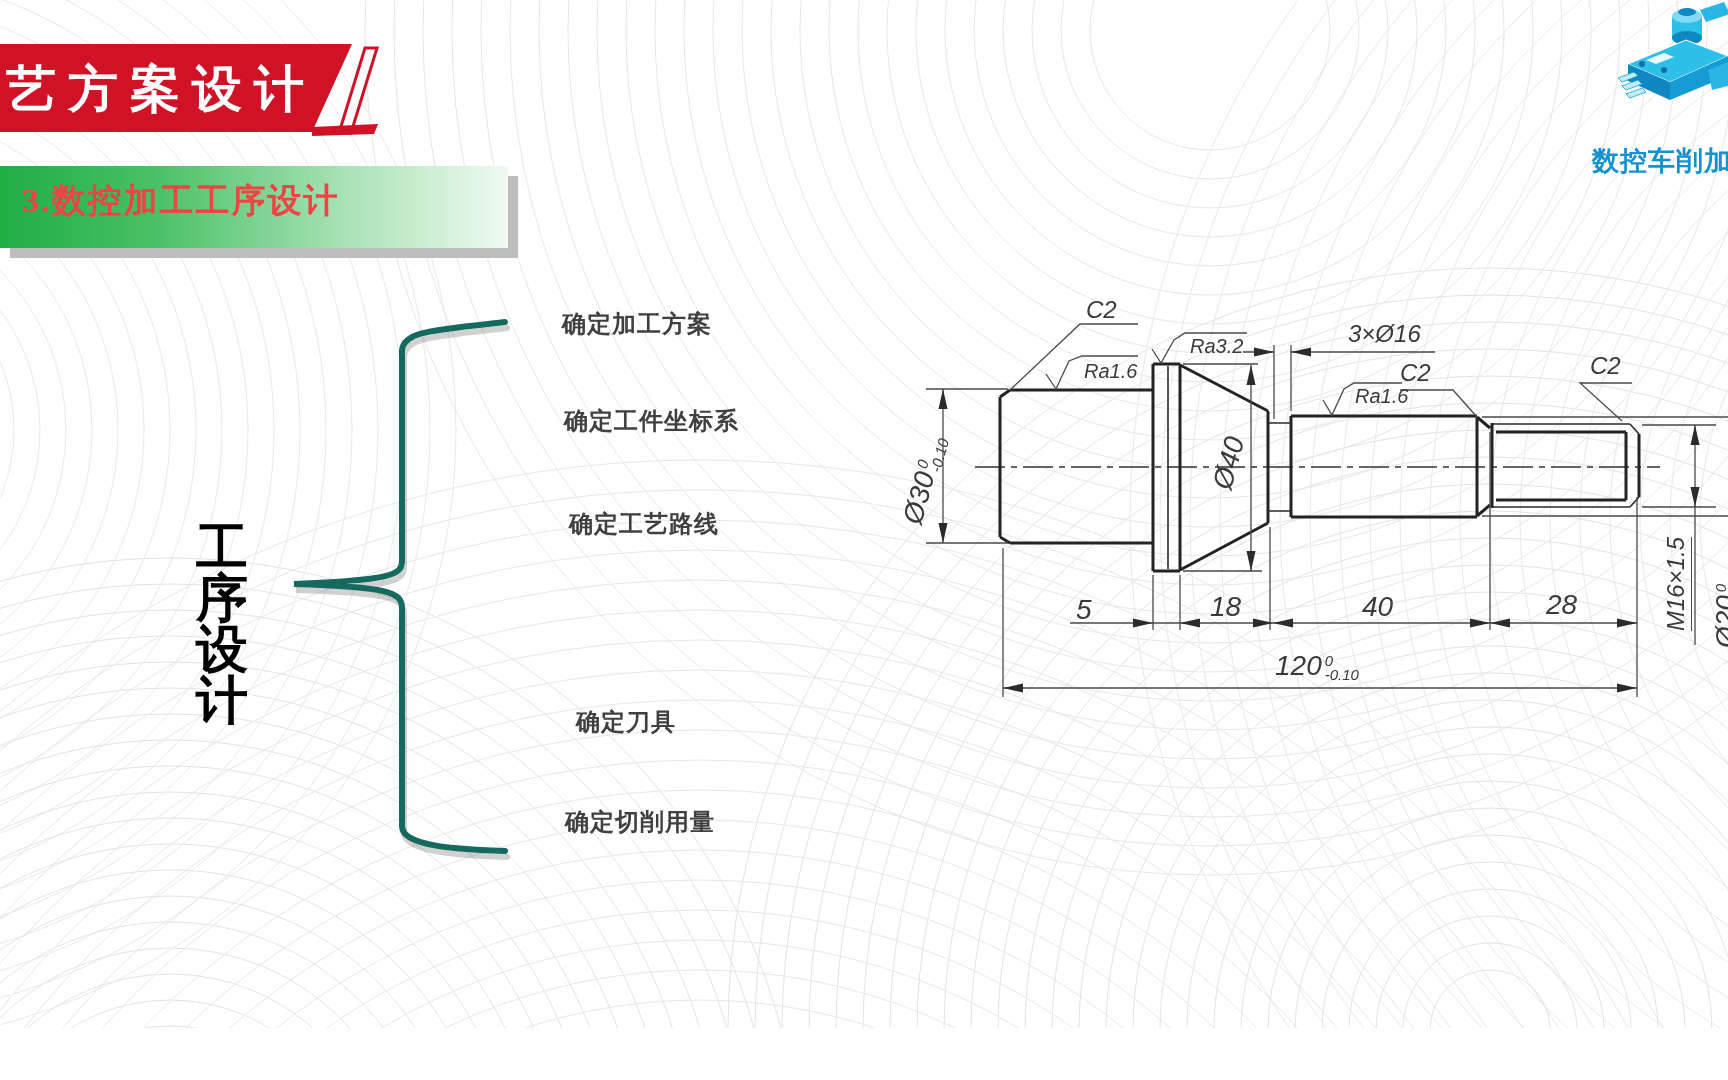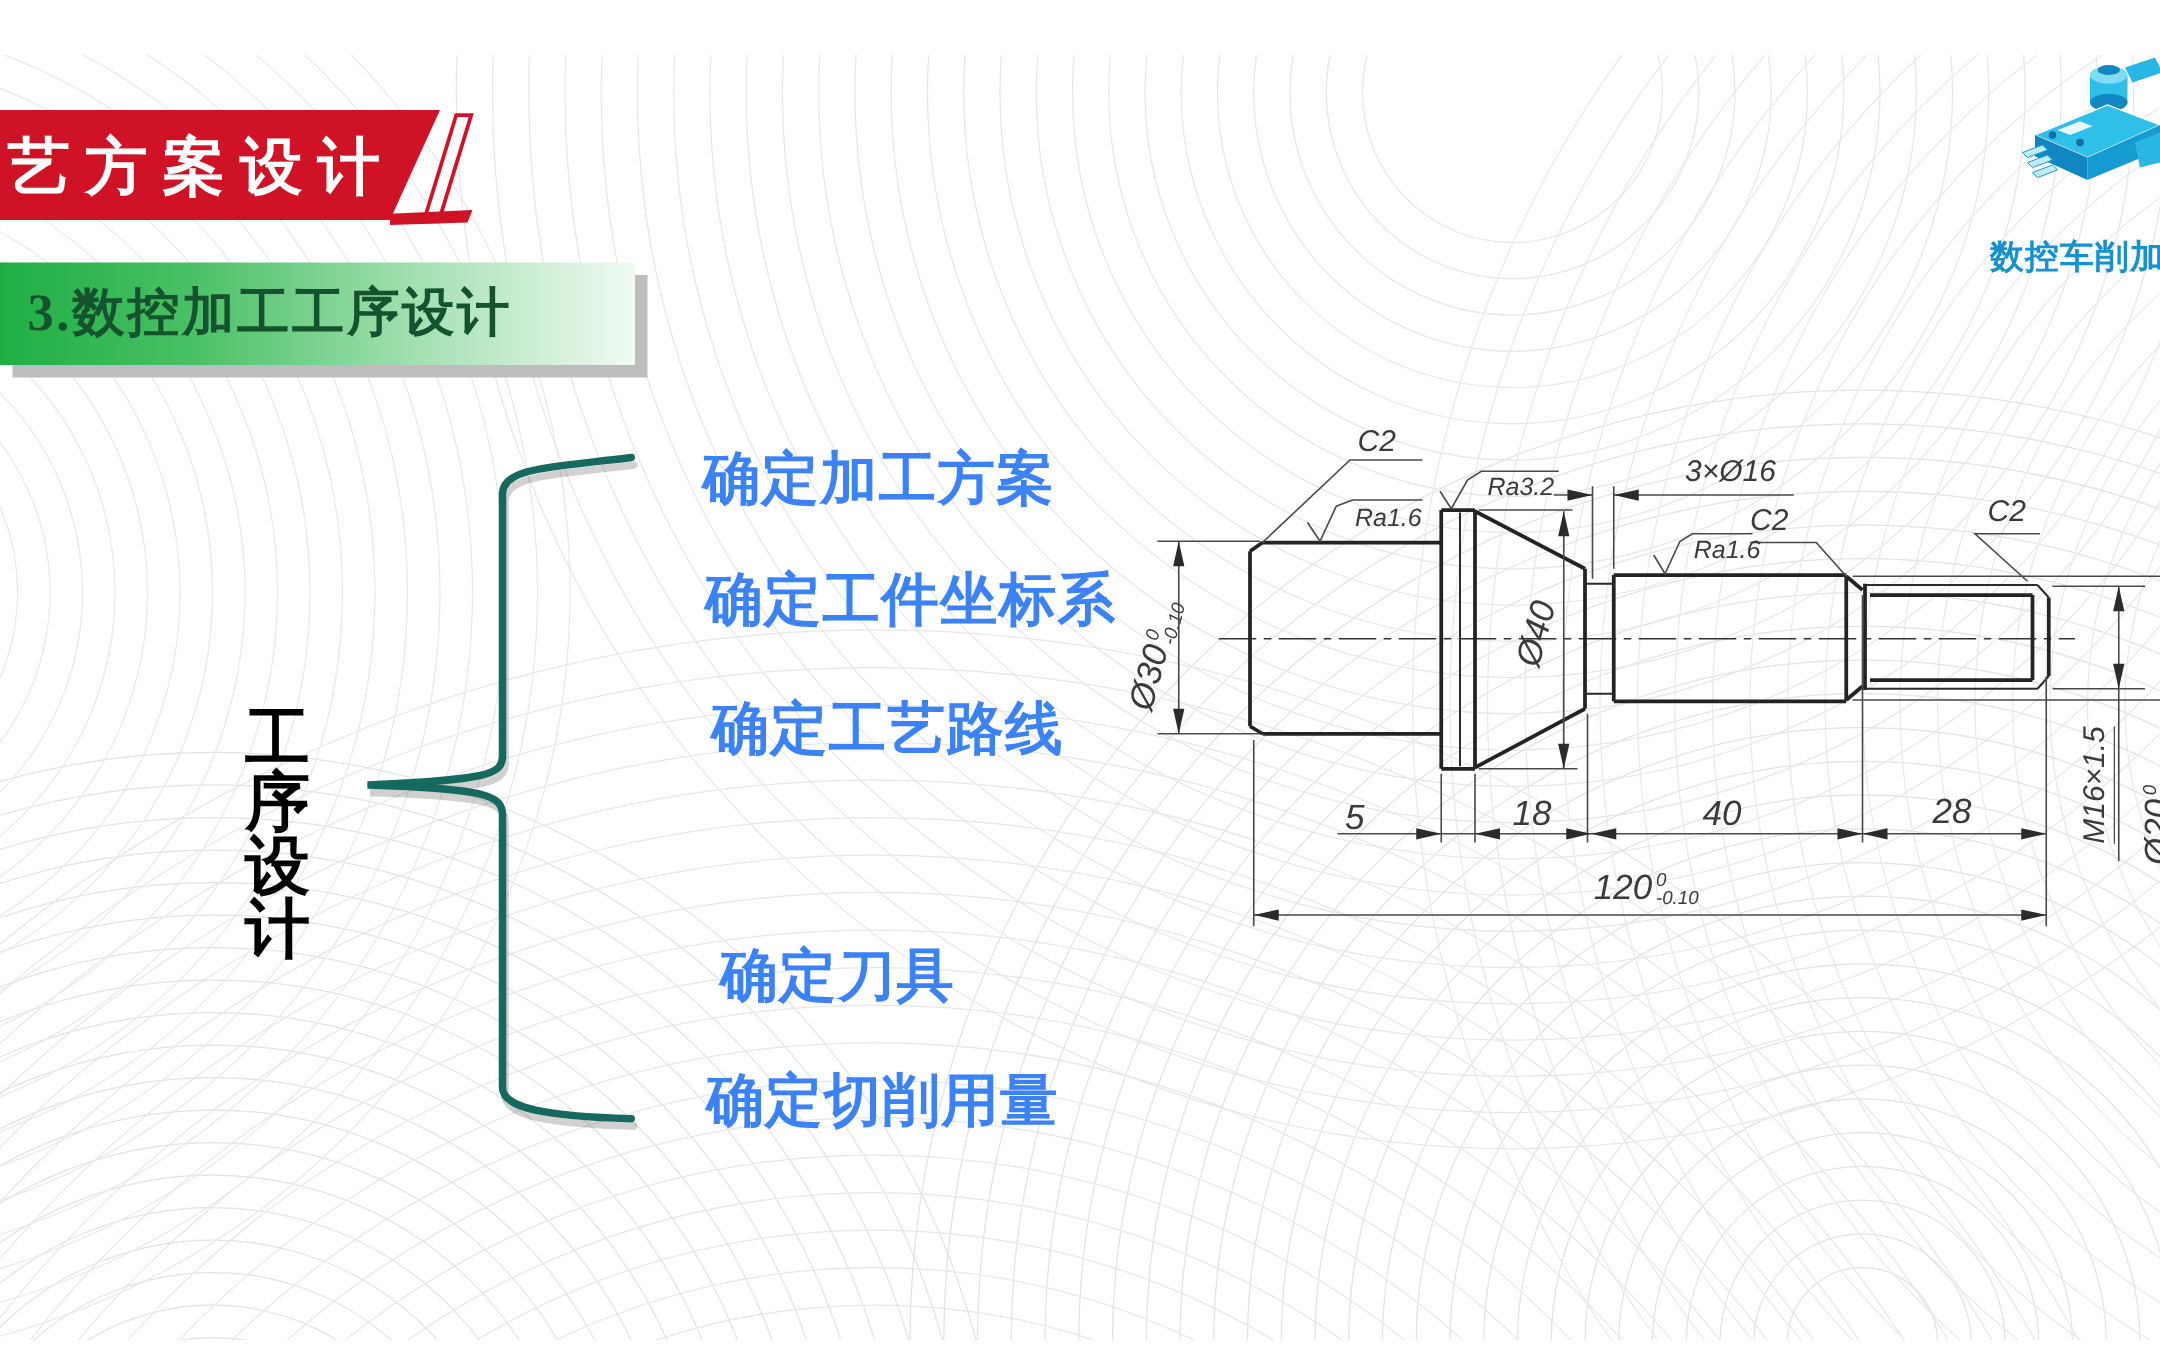--- a/index.html
+++ b/index.html
@@ -1,32 +1,32 @@
 <!DOCTYPE html>
 <html><head>
 <meta charset="utf-8">
 <style>
   html,body{margin:0;padding:0;background:#ffffff;}
   #slide{position:relative;width:1728px;height:1028px;background:#ffffff;overflow:hidden;
-         font-family:"Liberation Sans","DejaVu Sans",sans-serif;margin-top:44px;}
+         font-family:"Liberation Sans","DejaVu Sans",sans-serif;}
   svg{position:absolute;left:0;top:0;}
   .abs{position:absolute;}
   
   .badge-text{left:6px;top:56px;font-size:50px;font-weight:bold;color:#ffffff;letter-spacing:12px;z-index:4;}
   .section-banner{left:0;top:166px;width:508px;height:82px;z-index:3;
      background:linear-gradient(90deg,#1fae44 0%,#49c065 30%,#a9e2b6 68%,#f0faf2 100%);}
   .section-shadow{left:10px;top:176px;width:508px;height:82px;background:#bdbdbd;z-index:2;}
-  .section-text{left:22px;top:178px;font-size:42px;font-weight:bold;color:#14532d;z-index:4;
+  .section-text{left:22px;top:178px;font-size:34px;font-weight:bold;color:#ef4444;z-index:4;
      font-family:"Liberation Serif","DejaVu Serif",serif;letter-spacing:2px;}
   
   .brand-text{left:1592px;top:143px;font-size:27px;font-weight:bold;color:#1691d0;z-index:4;white-space:nowrap;letter-spacing:1px;}
   
   .vertical-label{left:196px;top:522px;width:50px;font-size:52px;line-height:51px;font-weight:bold;color:#000;
      word-break:break-all;text-align:center;z-index:4;}
-  .proc-item{position:absolute;font-size:46px;font-weight:bold;color:#3b82f6;z-index:4;letter-spacing:1px;white-space:nowrap;}
+  .proc-item{position:absolute;font-size:24px;font-weight:bold;color:#404040;z-index:4;letter-spacing:1px;white-space:nowrap;}
   
   .dim{position:absolute;color:#3a3a3a;font-style:italic;z-index:4;white-space:nowrap;
        font-family:"Liberation Sans","DejaVu Sans",sans-serif;}
   .dim-num{font-size:28px;}
   .dim-c2{font-size:24px;}
   .dim-ra{font-size:20px;}
   .dim-groove{font-size:24px;}
   .rot75{transform:translate(-50%,-50%) rotate(-75deg);}
   .rot90{transform:translate(-50%,-50%) rotate(-90deg);}
   .tol{display:inline-flex;flex-direction:column;vertical-align:middle;font-size:15px;line-height:14px;margin-left:3px;}

